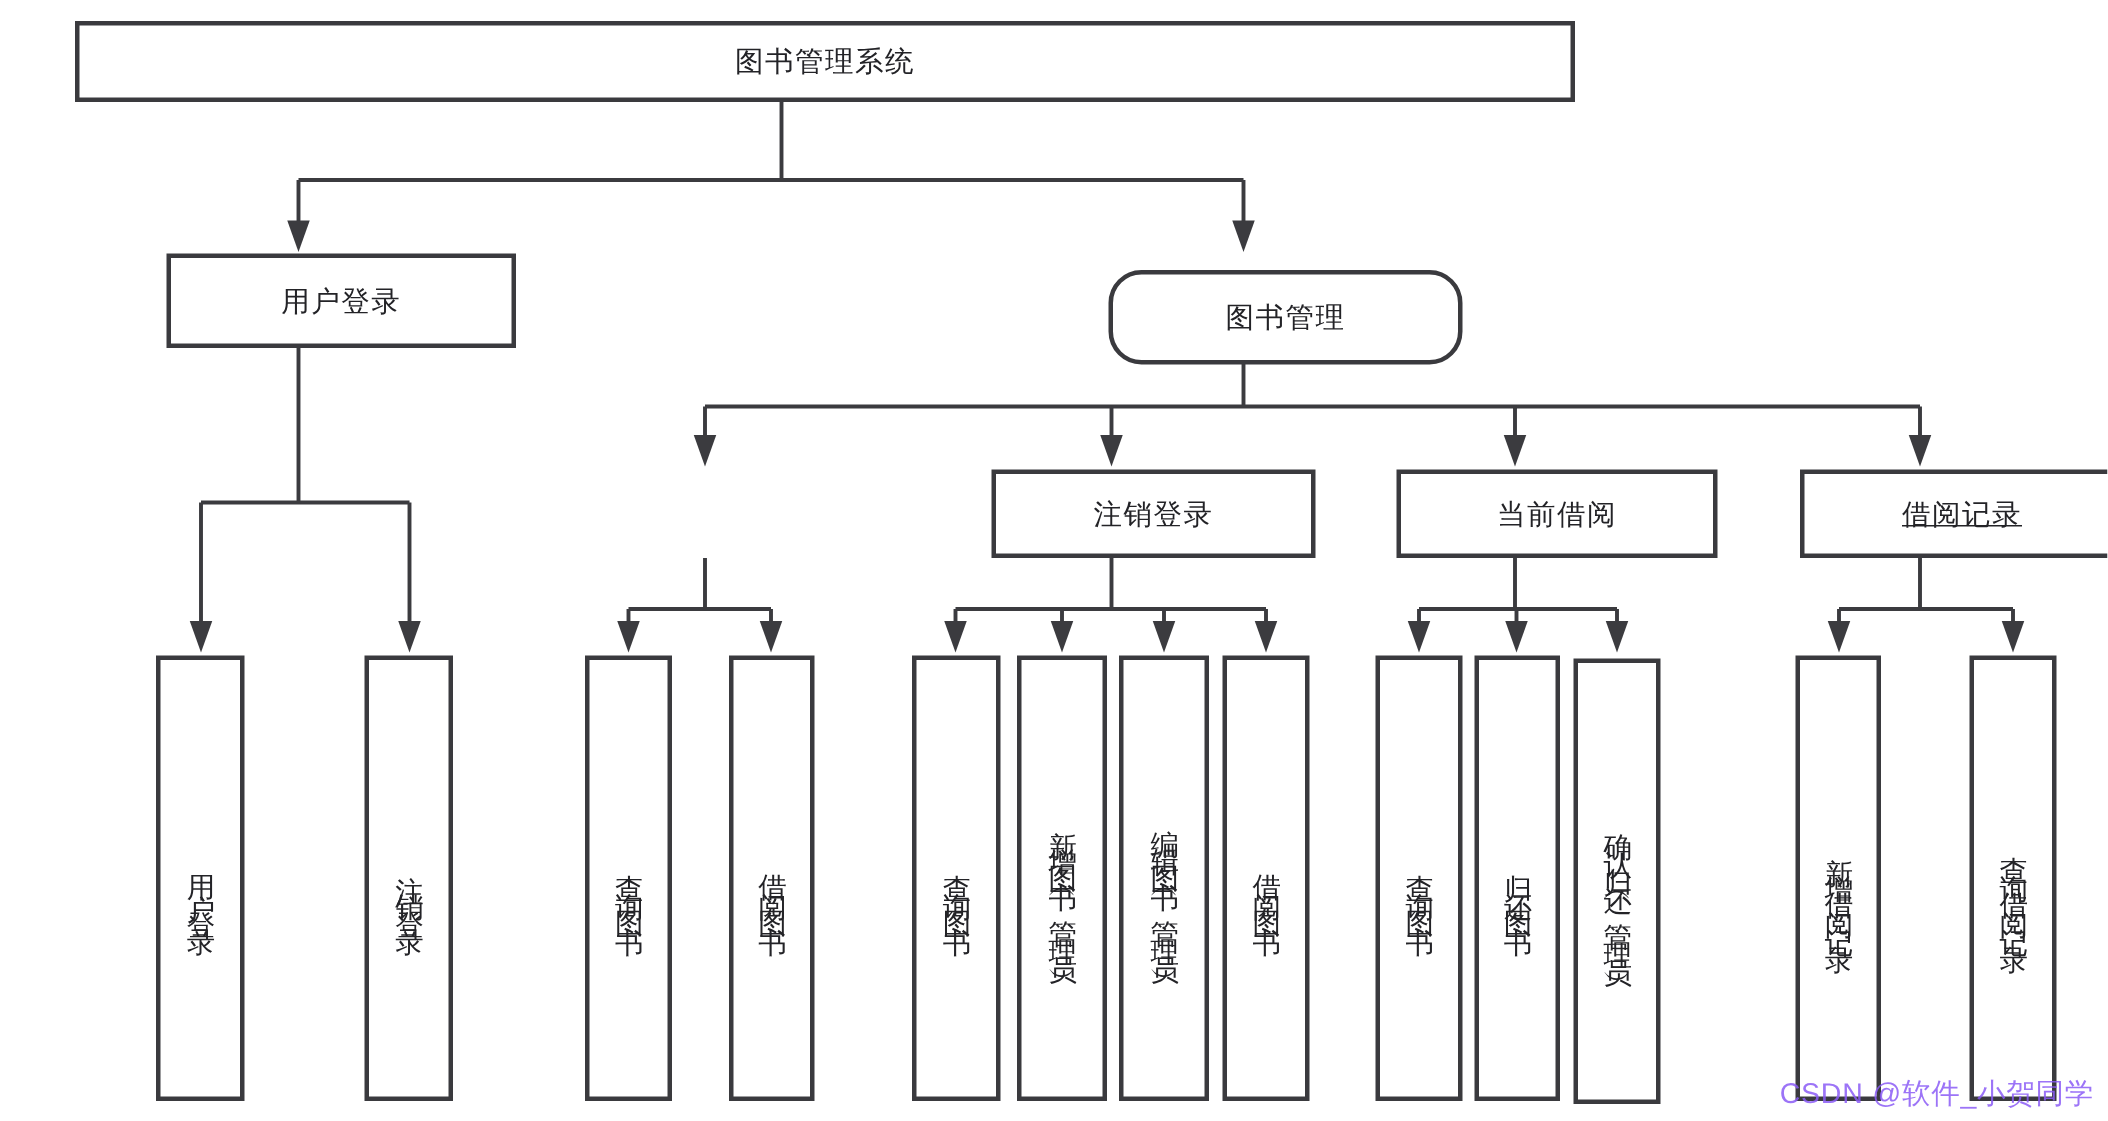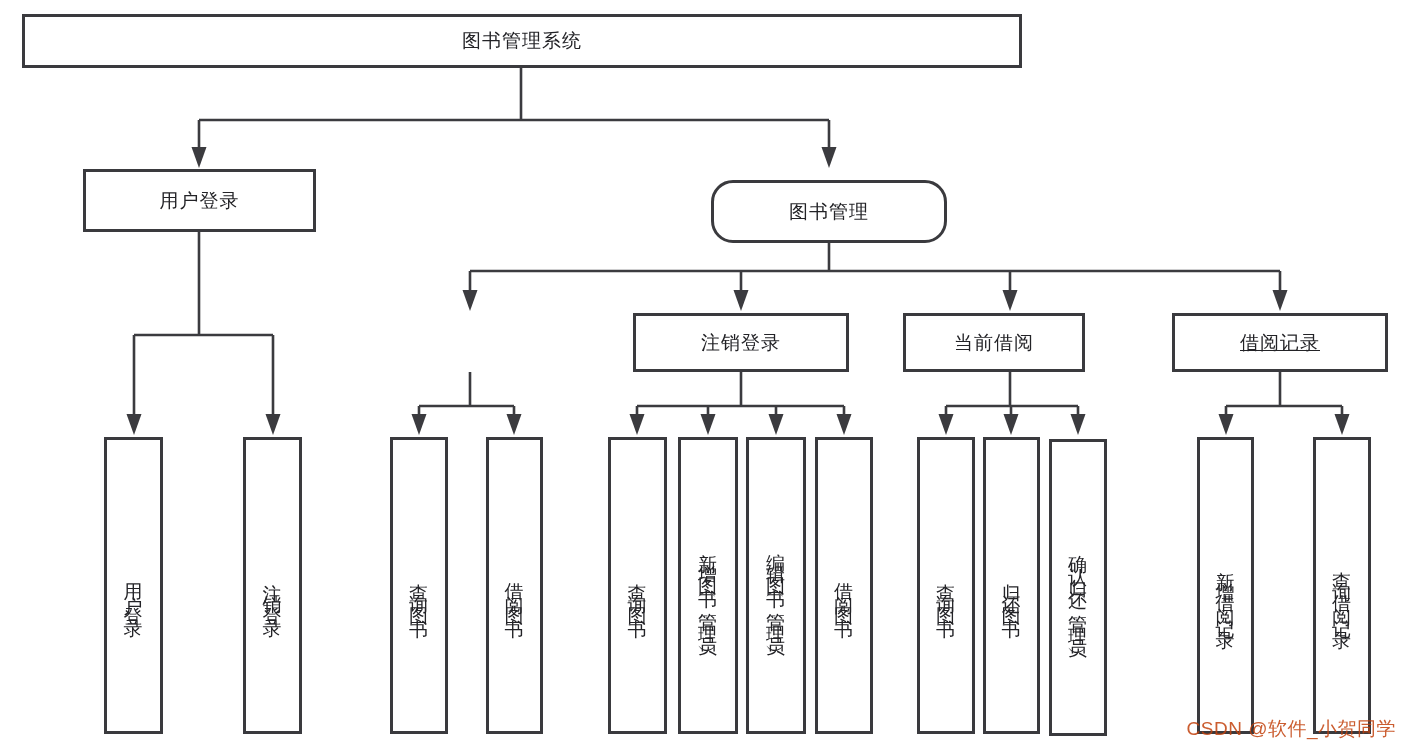--- a/index.html
+++ b/index.html
@@ -26,20 +26,21 @@
     box-sizing: border-box;
     border: 3px solid #3a3a3e;
     background: #ffffff;
     display: flex;
     align-items: center;
     justify-content: center;
     z-index: 2;
     color: #232327;
     font-size: 19px;
     letter-spacing: 1px;
+    margin-left: 28px;
   }
   .vbox {
     position: absolute;
     box-sizing: border-box;
     border: 3px solid #3a3a3e;
     background: #ffffff;
     display: flex;
     align-items: center;
     justify-content: center;
     z-index: 2;
@@ -53,21 +54,21 @@
     color: #232327;
     line-height: 1;
     margin-bottom: -12px; 
   }
   .watermark {
     position: absolute;
     top: 716px;
     right: 9px;
     z-index: 3;
     font-size: 19px;
-    color: #c2410c;
+    color: #8b5cf6;
     opacity: 0.85;
     letter-spacing: 0.5px;
     white-space: nowrap;
   }
 </style>
 </head>
 <body>
 
 <div id="canvas">
 
@@ -118,21 +119,21 @@
   <div class="box" style="left:83px; top:169px; width:233px; height:63px;">
     <span>用户登录</span>
   </div>
   <div class="box" style="left:711px; top:180px; width:236px; height:63px;border-radius:22px;">
     <span>图书管理</span>
   </div>
 
   <div class="box" style="left:633px; top:313px; width:216px; height:59px;">
     <span>注销登录</span>
   </div>
-  <div class="box" style="left:903px; top:313px; width:182px; height:59px;">
+  <div class="box" style="left:903px; top:313px; width:214px; height:59px;">
     <span>当前借阅</span>
   </div>
   <div class="box" style="left:1172px; top:313px; width:216px; height:59px;text-decoration:underline;">
     <span>借阅记录</span>
   </div>
 
   <div class="vbox" style="left:104px; top:437px; width:59px; height:297px;">
     <span class="vtext">用户登录</span>
   </div>
   <div class="vbox" style="left:243px; top:437px; width:59px; height:297px;">

